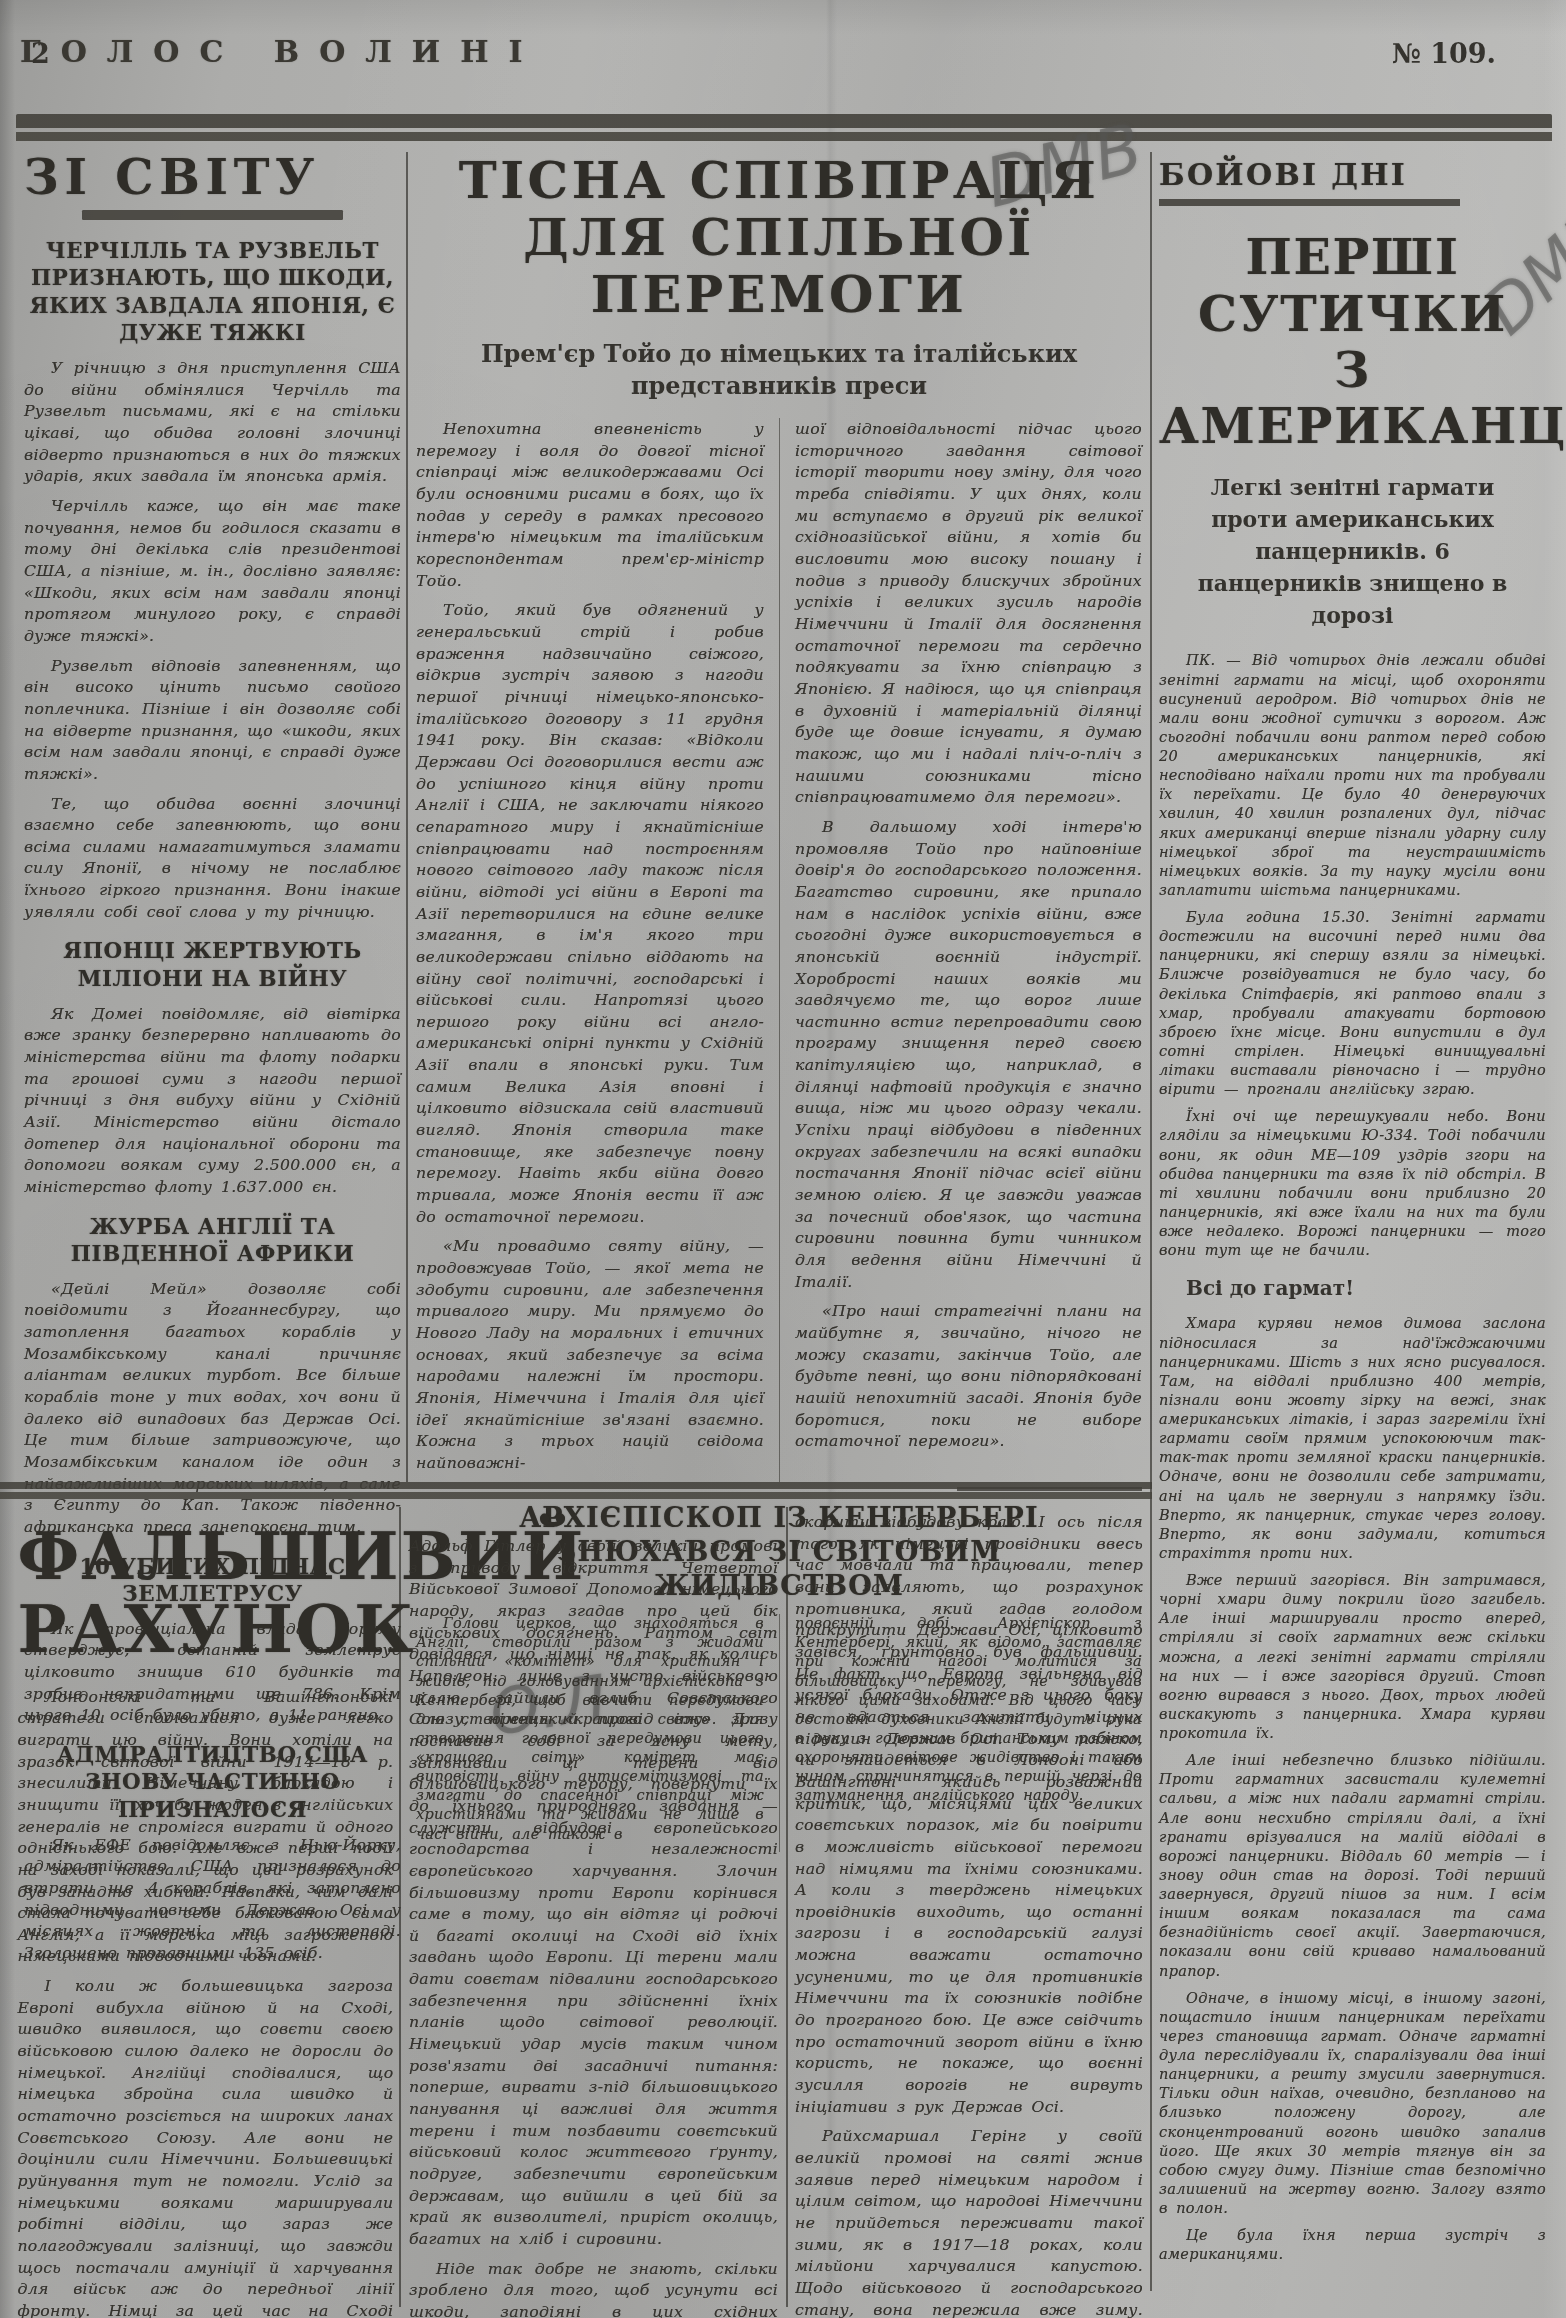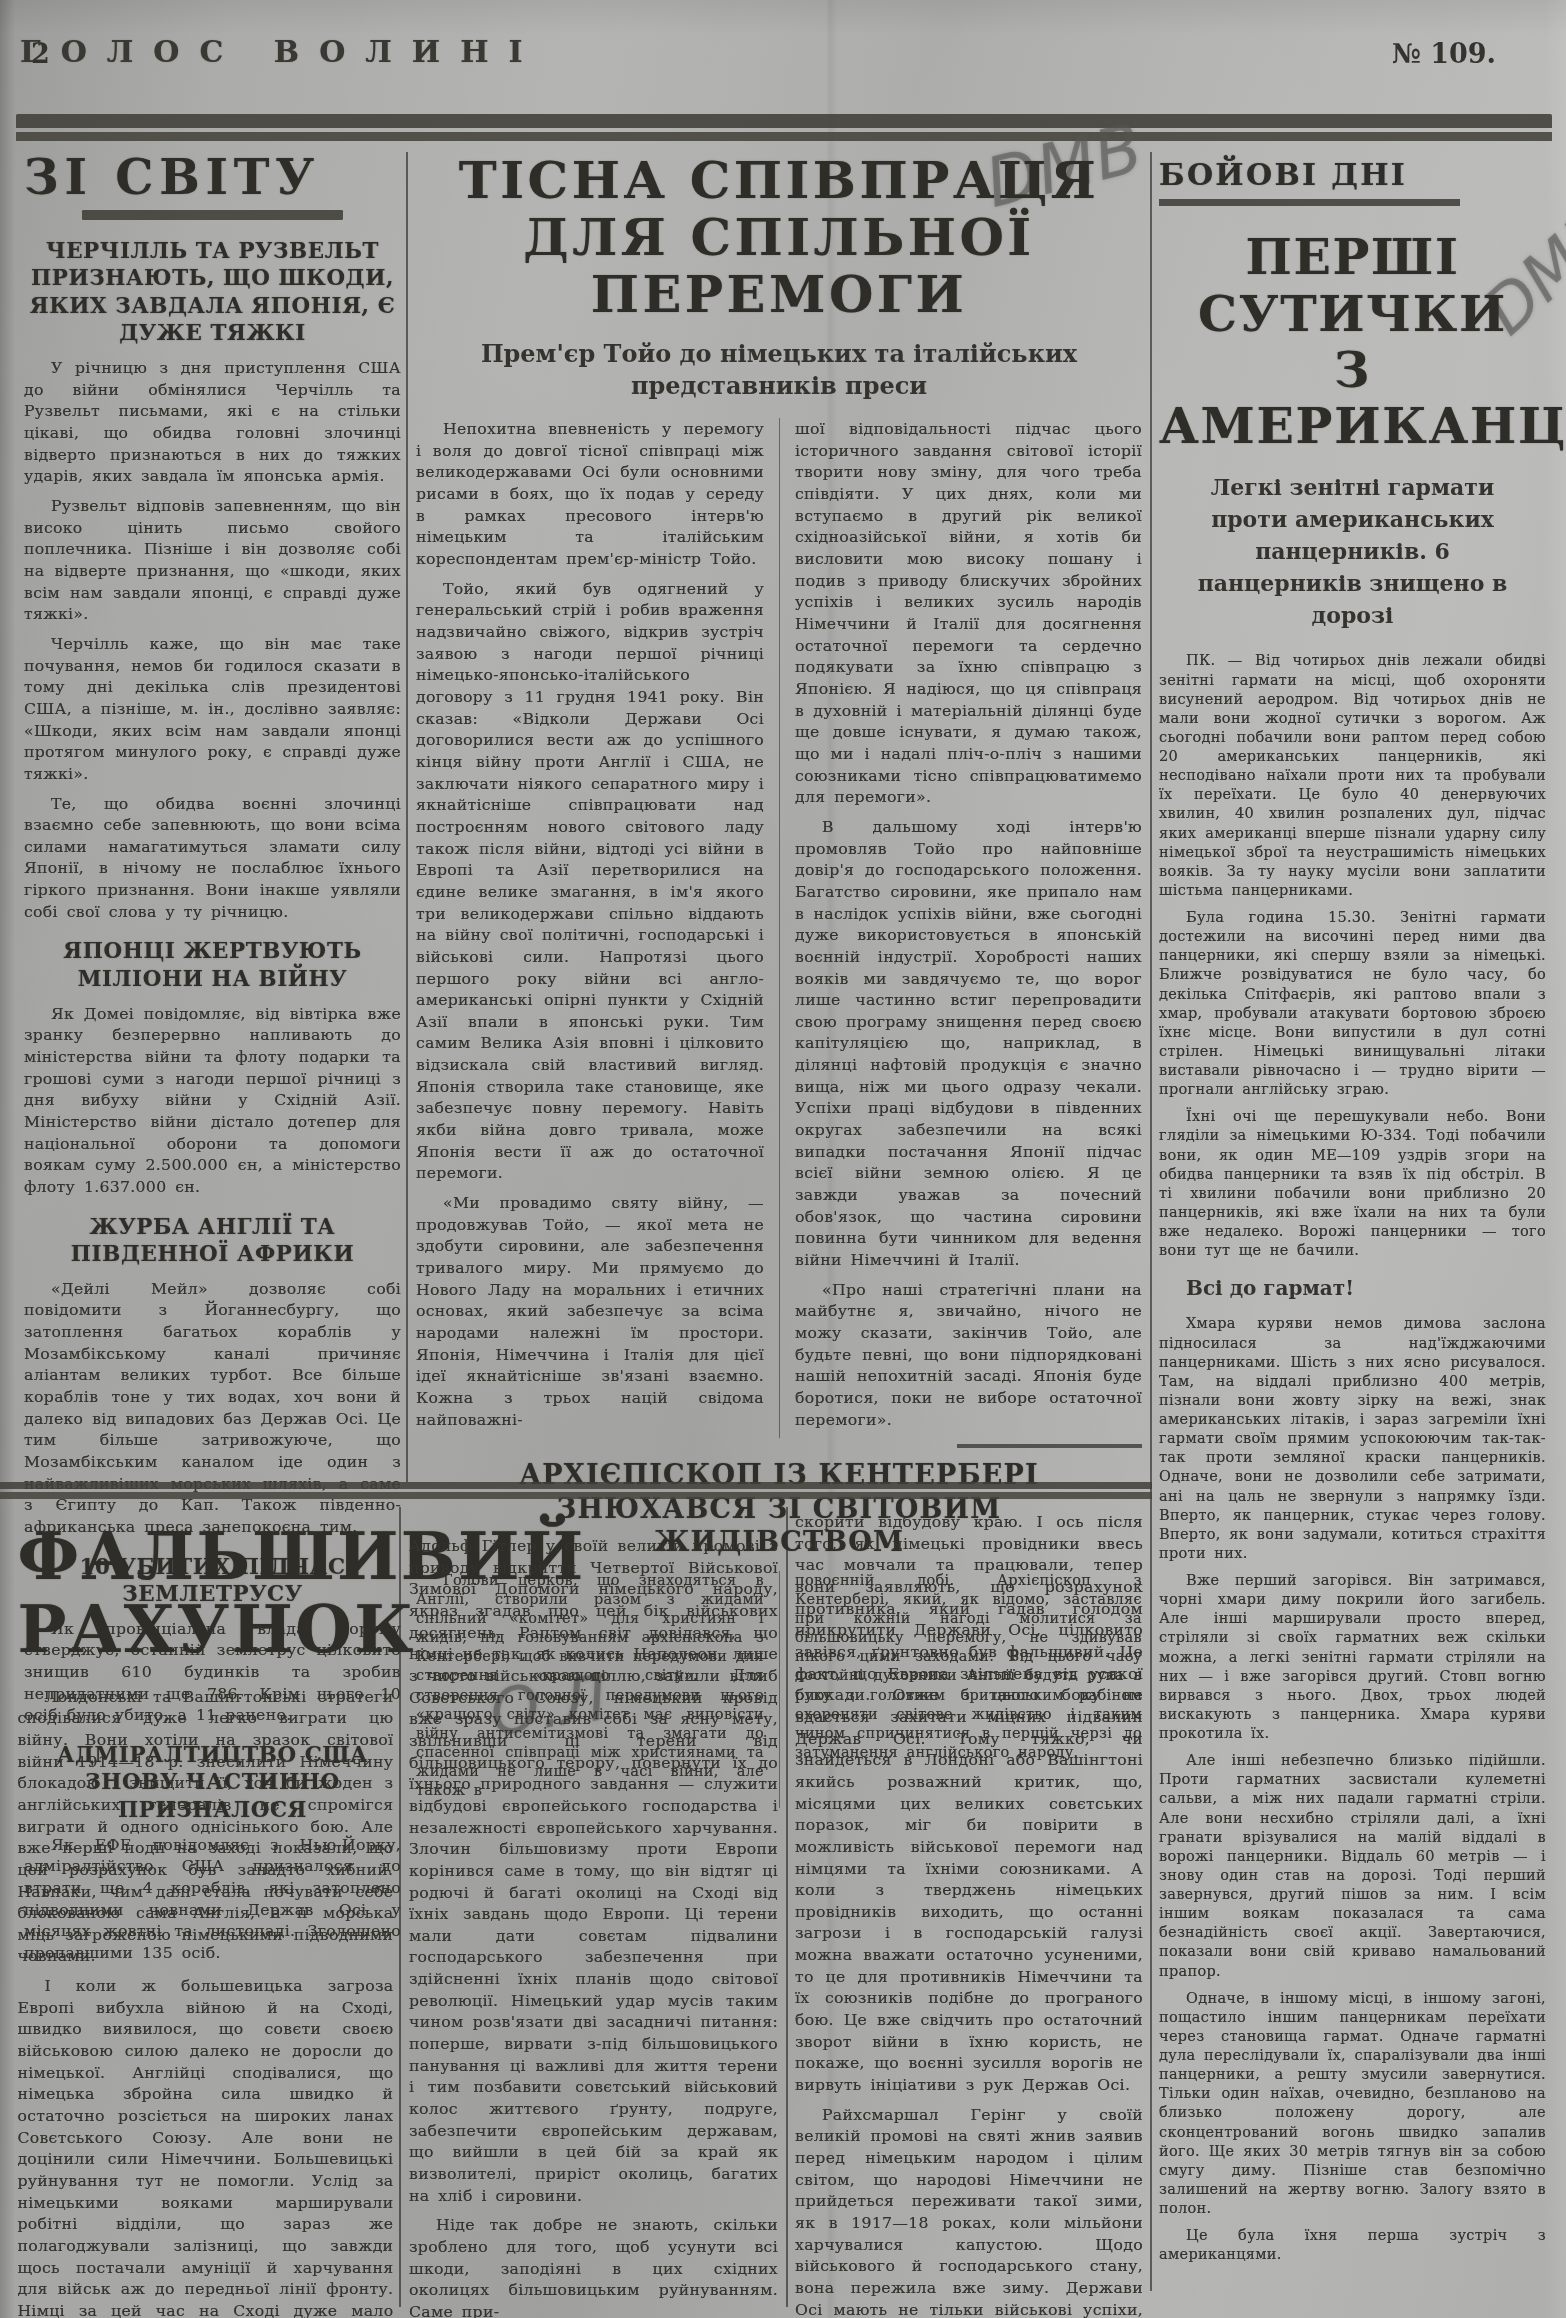--- a/index.html
+++ b/index.html
@@ -29,21 +29,21 @@
     font-size:30px;font-weight:bold;letter-spacing:20px;text-indent:20px;color:#3a3832;
     text-shadow:0 0 1.2px rgba(50,48,42,.45);}
   .hdr-issue{position:absolute;top:38px;right:70px;font-size:27px;font-weight:bold;}
   .masthead-rule{position:absolute;top:114px;left:16px;width:1536px;height:30px;
     background:
       linear-gradient(180deg,#413f39 0 14px, rgba(0,0,0,0) 14px 18.5px, #45433c 18.5px 27px, rgba(0,0,0,0) 27px);
     opacity:.88;border-radius:1.7px;}
   
   .para{margin:0 0 8px 0;text-indent:27px;text-align:justify;
     letter-spacing:0.3px;word-spacing:3.5px;
-    text-shadow:0 0 0.6px rgba(45,43,38,.55);}
+    text-shadow:0 0 0.6px rgba(45,43,38,.55);font-style:italic;}
   .para.noindent{text-indent:0;}
   .bodytext{font-size:15.7px;line-height:1.38;}
   .bodytext-sm{font-size:14.5px;line-height:1.32;}
   h1,h2,h3{margin:0;font-weight:bold;color:#2f2d28;text-shadow:0 0 1.2px rgba(40,38,34,.5);}
   
   .col-left{position:absolute;left:24px;top:152px;width:377px;}
   .section-head{text-align:left;font-size:48px;letter-spacing:5.8px;line-height:1.05;}
   .section-head-bar{width:261px;height:9.3px;background:#3d3b35;margin:8px auto 17.4px auto;border-radius:1.2px;opacity:.85;}
   .art-head{font-size:21.4px;text-align:center;line-height:1.28;letter-spacing:0.6px;margin:15px 0 10.4px 0;}
   
@@ -101,22 +101,22 @@
   <div class="vrule" style="left:399px;top:1507px;height:800px;"></div>
   <div class="vrule" style="left:786px;top:1507px;height:800px;"></div>
 
   <div class="col-left bodytext">
     <h2 class="section-head">ЗІ СВІТУ</h2>
     <div class="section-head-bar"></div>
 
     <h3 class="art-head">ЧЕРЧІЛЛЬ ТА РУЗВЕЛЬТ ПРИЗНАЮТЬ, ЩО ШКОДИ, ЯКИХ ЗАВДАЛА ЯПОНІЯ, Є ДУЖЕ ТЯЖКІ</h3>
     <div>
         <p class="para">У річницю з дня приступлення США до війни обмінялися Черчілль та Рузвельт письмами, які є на стільки цікаві, що обидва головні злочинці відверто признаються в них до тяжких ударів, яких завдала їм японська армія.</p>
+        <p class="para">Черчілль каже, що він має таке почування, немов би годилося сказати в тому дні декілька слів президентові США, а пізніше, м. ін., дослівно заявляє: «Шкоди, яких всім нам завдали японці протягом минулого року, є справді дуже тяжкі».</p>
         <p class="para">Рузвельт відповів запевненням, що він високо цінить письмо свойого поплечника. Пізніше і він дозволяє собі на відверте признання, що «шкоди, яких всім нам завдали японці, є справді дуже тяжкі».</p>
-        <p class="para">Черчілль каже, що він має таке почування, немов би годилося сказати в тому дні декілька слів президентові США, а пізніше, м. ін., дослівно заявляє: «Шкоди, яких всім нам завдали японці протягом минулого року, є справді дуже тяжкі».</p>
         <p class="para">Те, що обидва воєнні злочинці взаємно себе запевнюють, що вони всіма силами намагатимуться зламати силу Японії, в нічому не послаблює їхнього гіркого признання. Вони інакше уявляли собі свої слова у ту річницю.</p>
       </div>
 
     <h3 class="art-head">ЯПОНЦІ ЖЕРТВУЮТЬ МІЛІОНИ НА ВІЙНУ</h3>
     <div>
         <p class="para">Як Домеі повідомляє, від вівтірка вже зранку безперервно напливають до міністерства війни та флоту подарки та грошові суми з нагоди першої річниці з дня вибуху війни у Східній Азії. Міністерство війни дістало дотепер для національної оборони та допомоги воякам суму 2.500.000 єн, а міністерство флоту 1.637.000 єн.</p>
       </div>
 
     <h3 class="art-head">ЖУРБА АНГЛІЇ ТА ПІВДЕННОЇ АФРИКИ</h3>
     <div>

